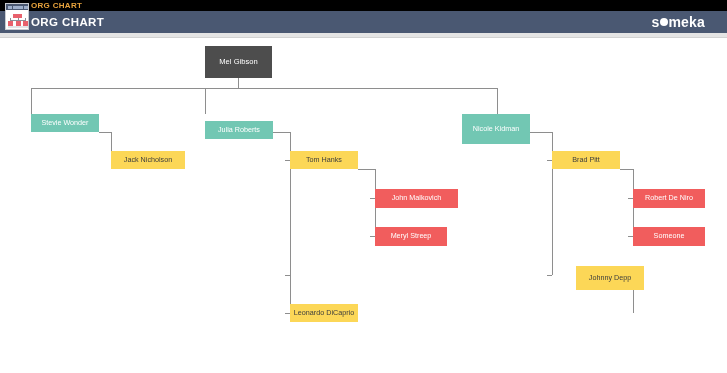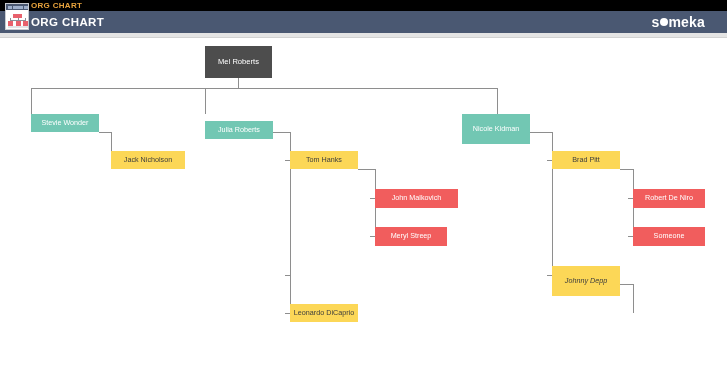--- a/index.html
+++ b/index.html
@@ -229,21 +229,21 @@
       <div class="conn v" style="left: 552px; top: 93px; height: 143px;"></div>
       <div class="conn h" style="left: 547px; top: 121px; width: 5px;"></div>
       <div class="conn h" style="left: 547px; top: 236px; width: 5px;"></div>
       <div class="conn h" style="left: 620px; top: 130px; width: 13px;"></div>
       <div class="conn v" style="left: 633px; top: 130px; height: 68px;"></div>
       <div class="conn h" style="left: 628px; top: 159px; width: 5px;"></div>
       <div class="conn h" style="left: 628px; top: 197px; width: 5px;"></div>
       <div class="conn h" style="left: 620px; top: 245px; width: 13px;"></div>
       <div class="conn v" style="left: 633px; top: 245px; height: 29px;"></div>
       <div class="node root" style="left: 205px; top: 7px; width: 67px; height: 32px; background: rgb(77, 77, 77);">
-        <span>Mel Roberts</span>
+        <span>Mel Gibson</span>
       </div>
       <div class="node lvl1" style="left: 31px; top: 75px; width: 68px; height: 18px; background: rgb(114, 199, 179);">
         <span>Stevie Wonder</span>
       </div>
       <div class="node lvl1" style="left: 205px; top: 82px; width: 68px; height: 18px; background: rgb(114, 199, 179);">
         <span>Julia Roberts</span>
       </div>
       <div class="node lvl1" style="left: 462px; top: 75px; width: 68px; height: 30px; background: rgb(114, 199, 179); justify-content: center;">
         <span>Nicole Kidman</span>
       </div>
@@ -264,18 +264,18 @@
       </div>
       <div class="node lvl2" style="left: 552px; top: 112px; width: 68px; height: 18px; background: rgb(252, 215, 87);">
         <span>Brad Pitt</span>
       </div>
       <div class="node lvl3" style="left: 633px; top: 150px; width: 72px; height: 19px; background: rgb(241, 93, 93);">
         <span>Robert De Niro</span>
       </div>
       <div class="node lvl3" style="left: 633px; top: 188px; width: 72px; height: 19px; background: rgb(241, 93, 93);">
         <span>Someone</span>
       </div>
-      <div class="node lvl2" style="left: 552px; top: 227px; width: 68px; height: 30px; background: rgb(252, 215, 87); font-style: italic;">
+      <div class="node lvl2" style="left: 576px; top: 227px; width: 68px; height: 24px; background: rgb(252, 215, 87);">
         <span>Johnny Depp</span>
       </div>
     </div>
 
 </div>
 
 </body></html>

